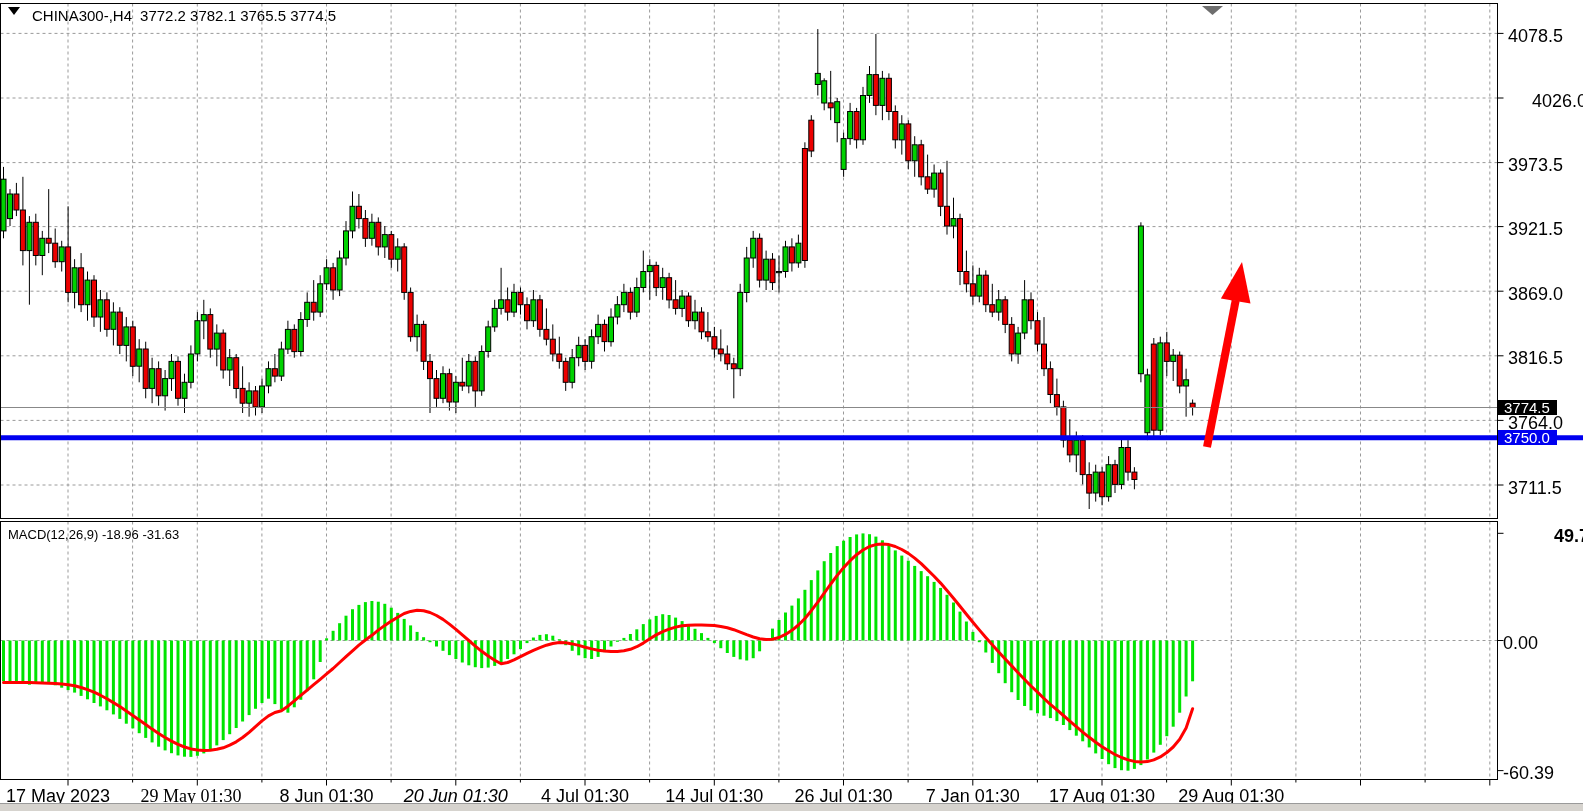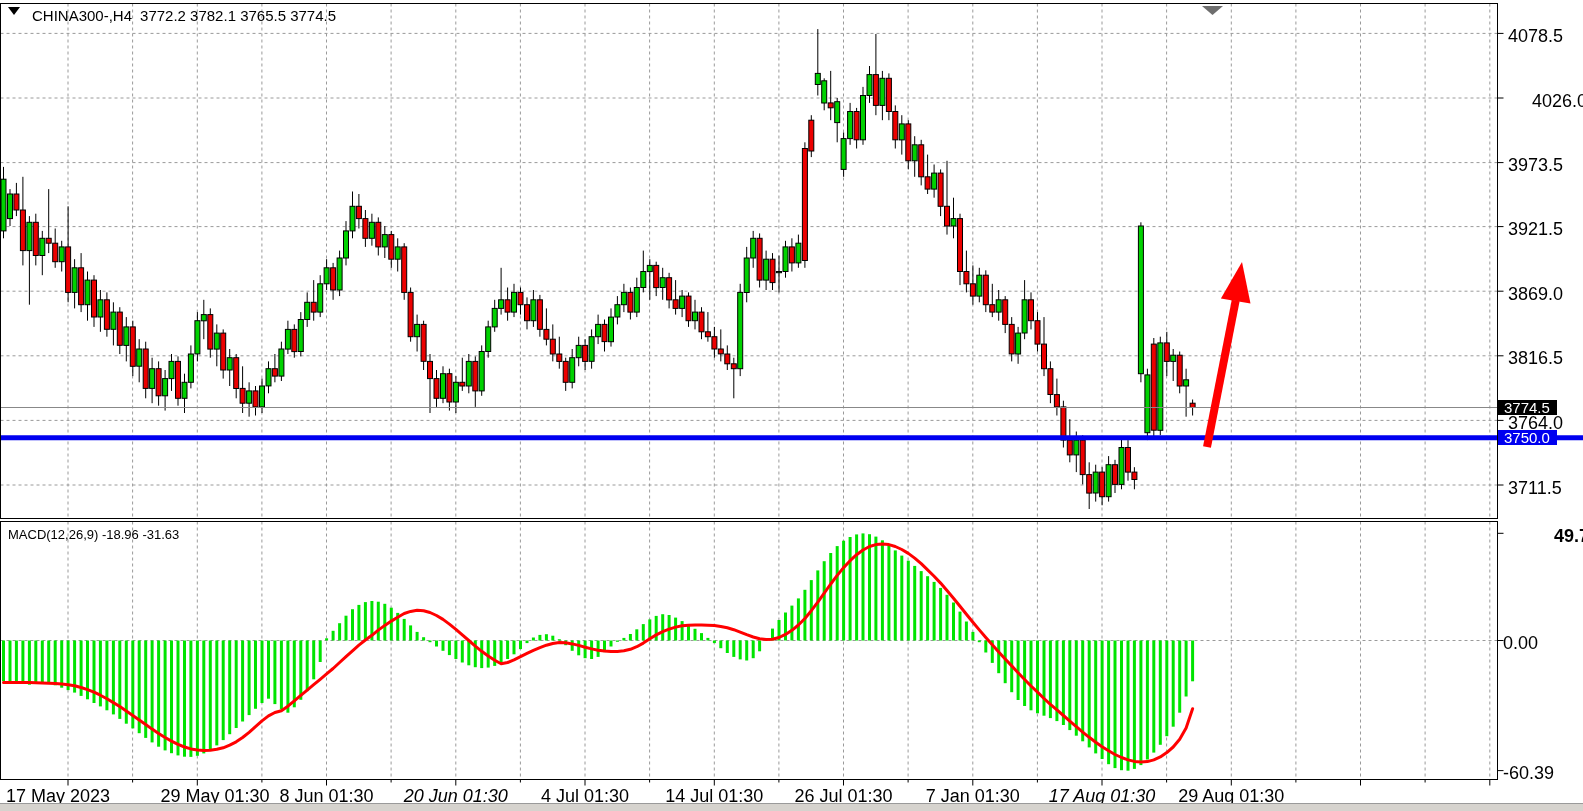--- a/index.html
+++ b/index.html
@@ -708,28 +708,28 @@
       <div class="axis-label" style="left: 1508px; top: 413px;">3764.0</div>
       <div class="axis-label" style="left: 1508px; top: 477.528px;">3711.5</div>
     </div>
   <div id="macd-axis">
       <div class="axis-label" style="left: 1554px; top: 525.812px; font-weight: bold;">49.72</div>
       <div class="axis-label" style="left: 1503px; top: 632.977px;">0.00</div>
       <div class="axis-label" style="left: 1503px; top: 763.141px;">-60.39</div>
     </div>
   <div id="time-axis">
       <div class="axis-label time-label" style="left: 58px; top: 786px;">17 May 2023</div>
-      <div class="axis-label time-label" style="left: 215px; top: 786px;">29 May 01:30</div>
+      <div class="axis-label time-label" style="left: 191px; top: 786px; font-family: Liberation Serif, serif;">29 May 01:30</div>
       <div class="axis-label time-label" style="left: 326.5px; top: 786px;">8 Jun 01:30</div>
       <div class="axis-label time-label" style="left: 455.75px; top: 786px; font-style: italic;">20 Jun 01:30</div>
       <div class="axis-label time-label" style="left: 585px; top: 786px;">4 Jul 01:30</div>
       <div class="axis-label time-label" style="left: 714.25px; top: 786px;">14 Jul 01:30</div>
       <div class="axis-label time-label" style="left: 843.5px; top: 786px;">26 Jul 01:30</div>
       <div class="axis-label time-label" style="left: 972.75px; top: 786px;">7 Jan 01:30</div>
-      <div class="axis-label time-label" style="left: 1102px; top: 786px; font-style: italic;">17 Aug 01:30</div>
+      <div class="axis-label time-label" style="left: 1102px; top: 786px;">17 Aug 01:30</div>
       <div class="axis-label time-label" style="left: 1231.25px; top: 786px;">29 Aug 01:30</div>
     </div>
 
   <div class="badge" id="last-price-badge" style="background: rgb(0, 0, 0); top: 400.001px;">3774.5</div>
   <div class="badge" id="support-badge" style="background: rgb(0, 0, 240); top: 430.151px;">3750.0</div>
 
   <div id="bottom-strip"></div>
 </div>
 
 </body></html>

